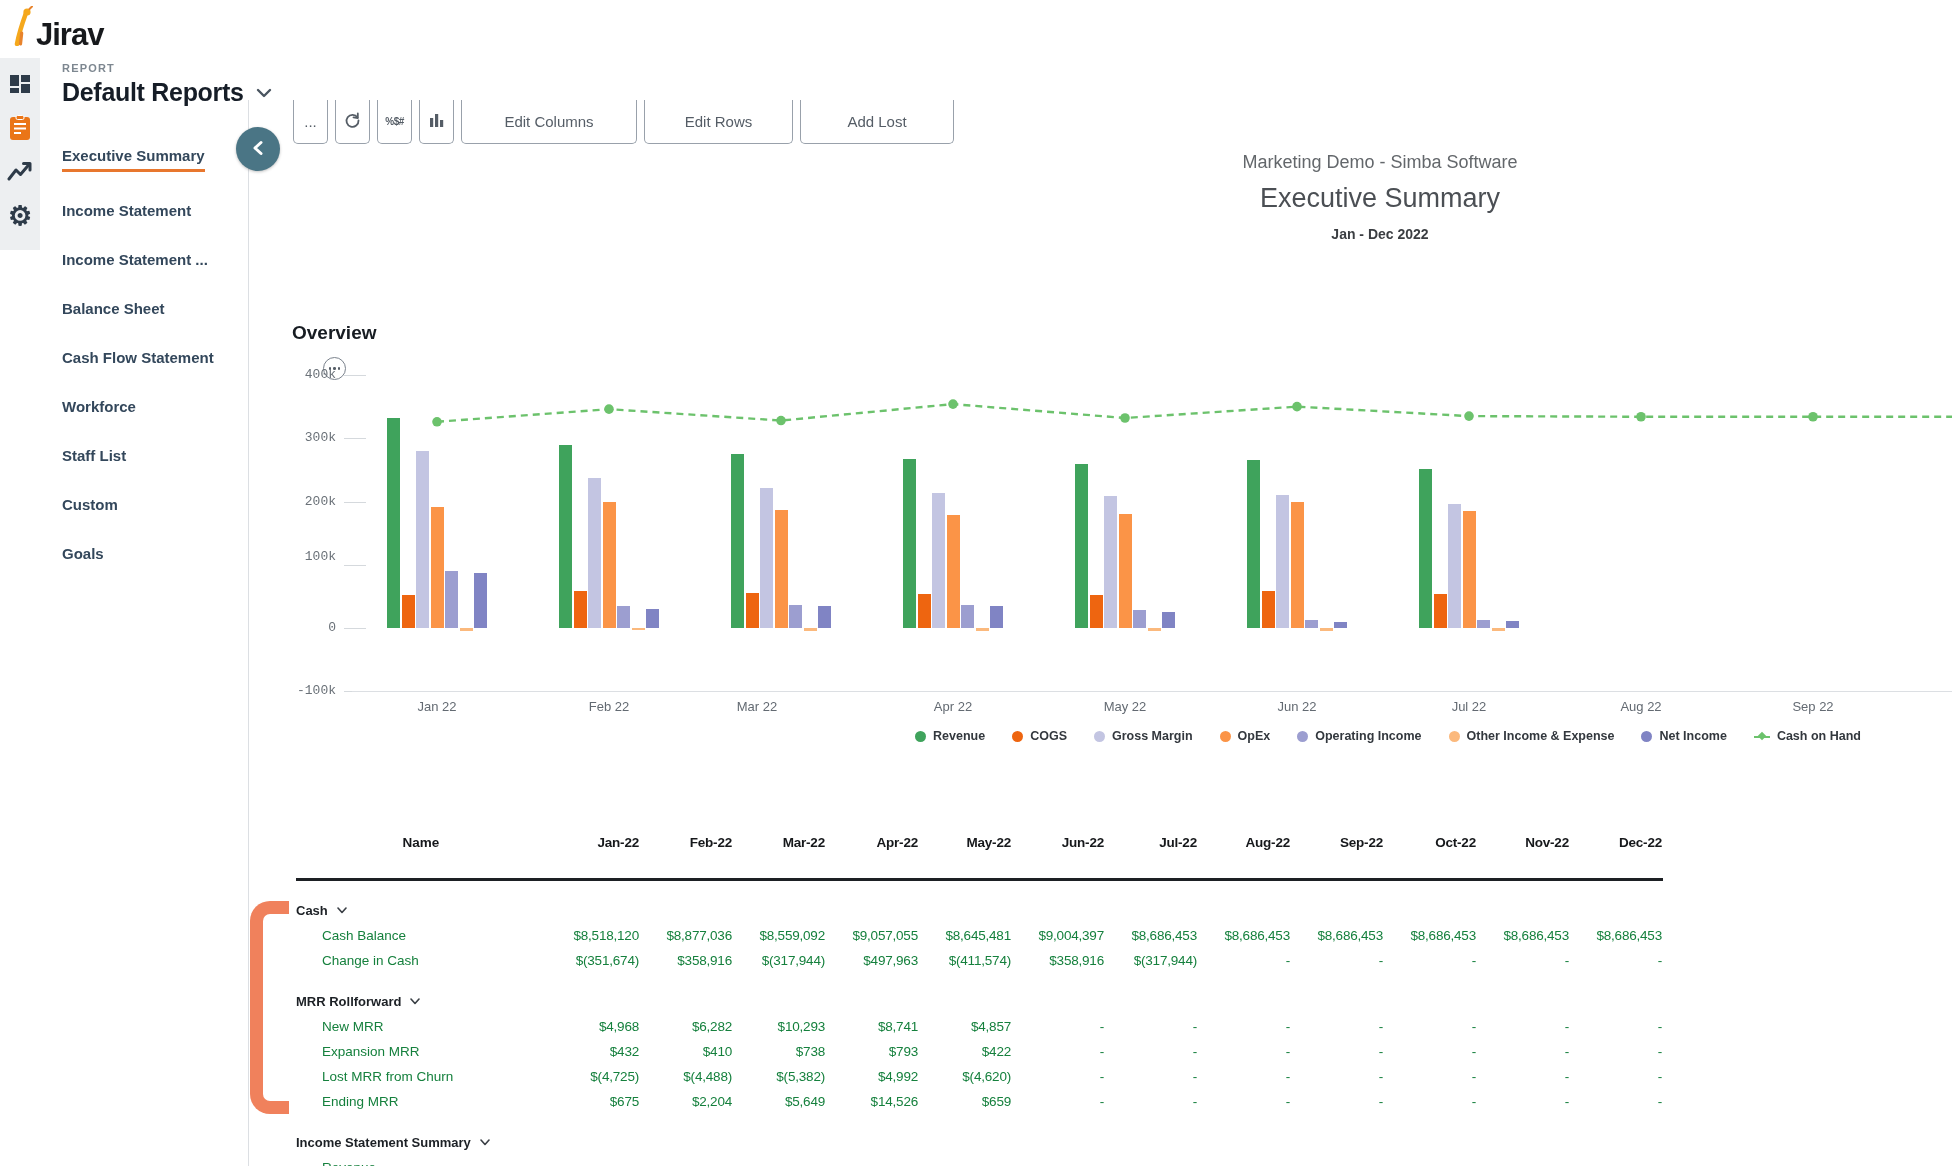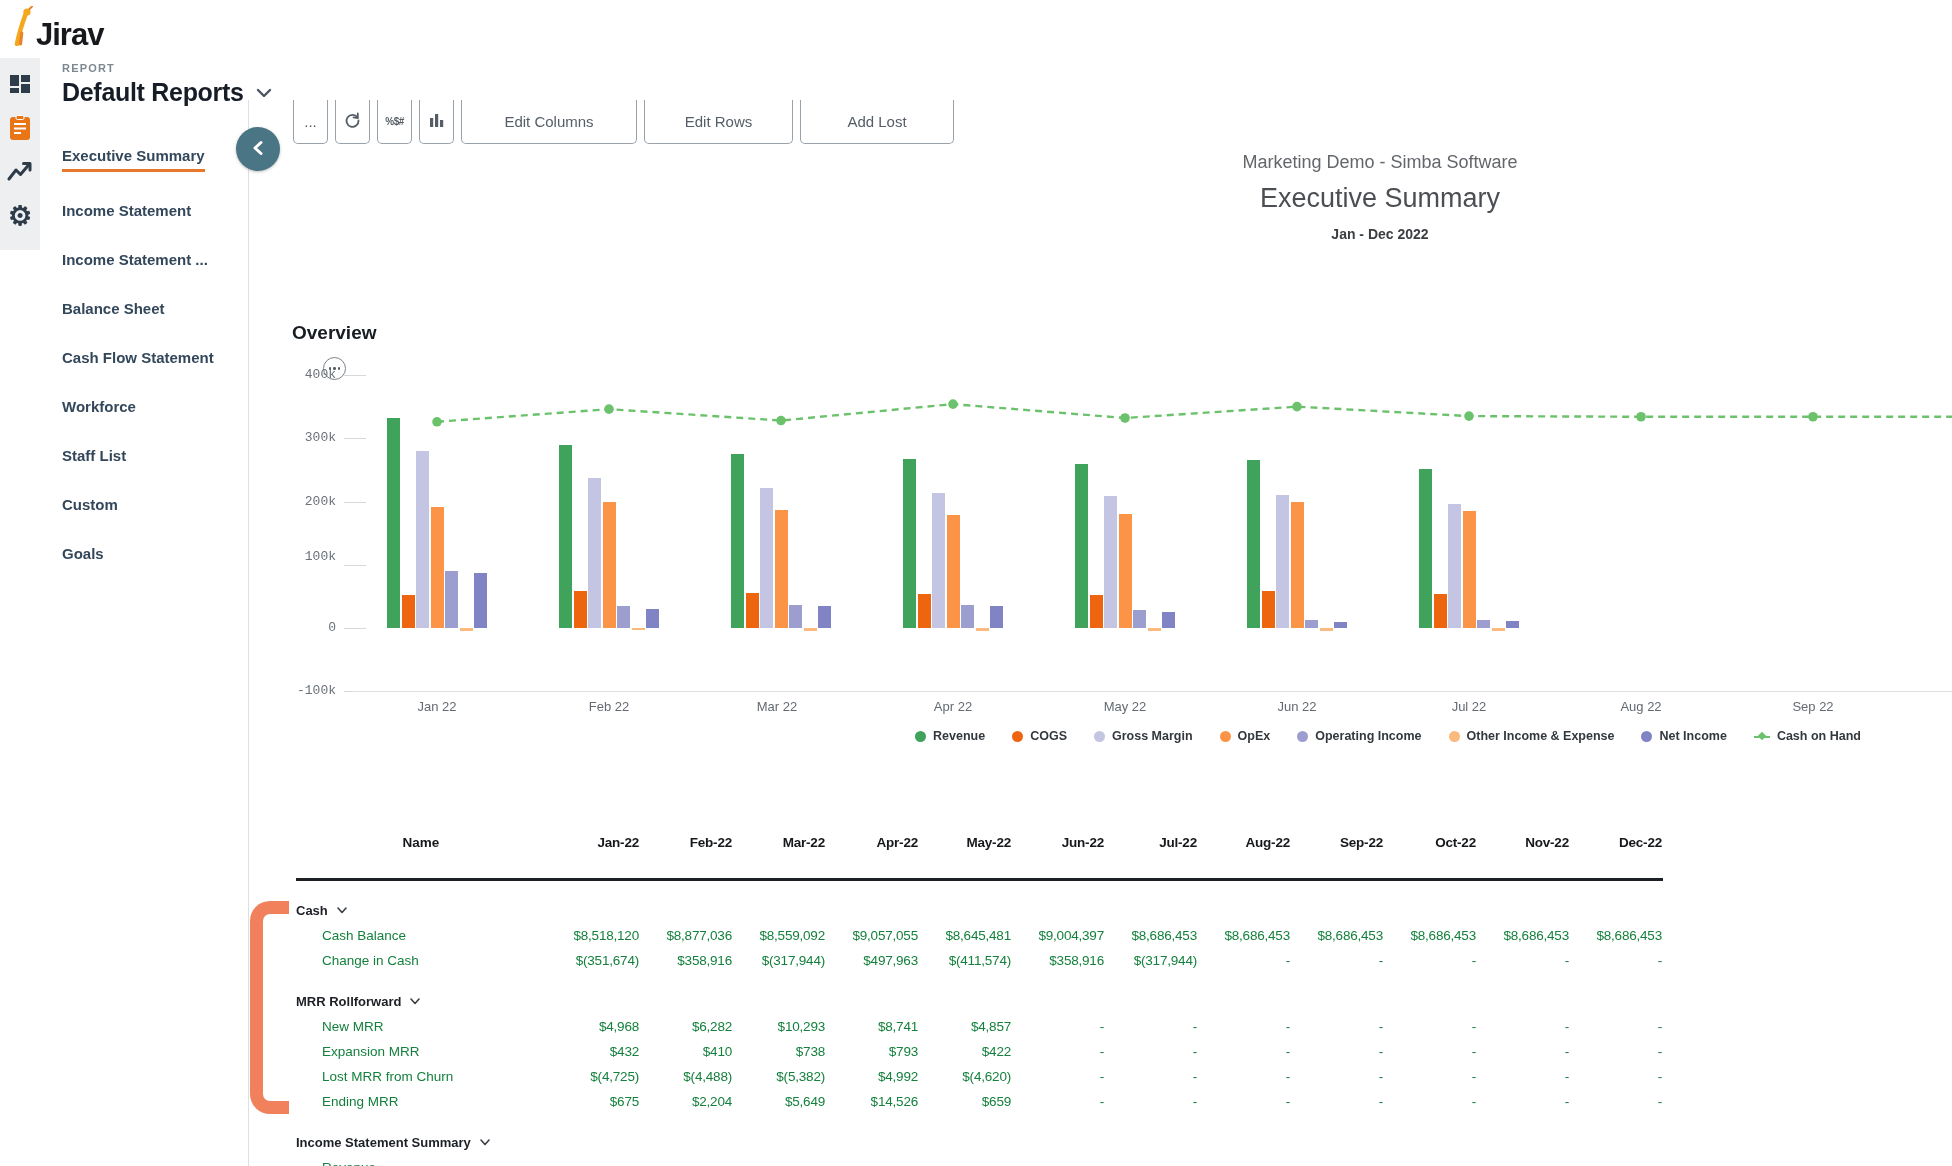--- a/index.html
+++ b/index.html
@@ -224,21 +224,21 @@
     <div class="bar" style="left: 211.5px; background: rgb(251, 185, 125); height: 2.53px; top: 263px;"></div>
     <div class="bar" style="left: 226px; background: rgb(128, 132, 196); height: 55.0275px; top: 207.972px;"></div>
     <div class="mlab" style="left: 316px; top: 334.25px;">Feb 22</div>
     <div class="bar" style="left: 311px; background: rgb(63, 163, 92); height: 183.425px; top: 79.575px;"></div>
     <div class="bar" style="left: 325.5px; background: rgb(238, 101, 16); height: 36.685px; top: 226.315px;"></div>
     <div class="bar" style="left: 340px; background: rgb(195, 197, 226); height: 149.902px; top: 113.097px;"></div>
     <div class="bar" style="left: 354.5px; background: rgb(251, 148, 71); height: 126.5px; top: 136.5px;"></div>
     <div class="bar" style="left: 369px; background: rgb(156, 158, 208); height: 22.1375px; top: 240.863px;"></div>
     <div class="bar" style="left: 383.5px; background: rgb(251, 185, 125); height: 2px; top: 263px;"></div>
     <div class="bar" style="left: 398px; background: rgb(128, 132, 196); height: 18.975px; top: 244.025px;"></div>
-    <div class="mlab" style="left: 484px; top: 334.25px;">Mar 22</div>
+    <div class="mlab" style="left: 464px; top: 334.25px;">Mar 22</div>
     <div class="bar" style="left: 483px; background: rgb(63, 163, 92); height: 173.938px; top: 89.0625px;"></div>
     <div class="bar" style="left: 497.5px; background: rgb(238, 101, 16); height: 34.7875px; top: 228.213px;"></div>
     <div class="bar" style="left: 512px; background: rgb(195, 197, 226); height: 140.415px; top: 122.585px;"></div>
     <div class="bar" style="left: 526.5px; background: rgb(251, 148, 71); height: 117.645px; top: 145.355px;"></div>
     <div class="bar" style="left: 541px; background: rgb(156, 158, 208); height: 22.77px; top: 240.23px;"></div>
     <div class="bar" style="left: 555.5px; background: rgb(251, 185, 125); height: 2.53px; top: 263px;"></div>
     <div class="bar" style="left: 570px; background: rgb(128, 132, 196); height: 22.1375px; top: 240.863px;"></div>
     <div class="mlab" style="left: 660px; top: 334.25px;">Apr 22</div>
     <div class="bar" style="left: 655px; background: rgb(63, 163, 92); height: 168.877px; top: 94.1225px;"></div>
     <div class="bar" style="left: 669.5px; background: rgb(238, 101, 16); height: 34.155px; top: 228.845px;"></div>

